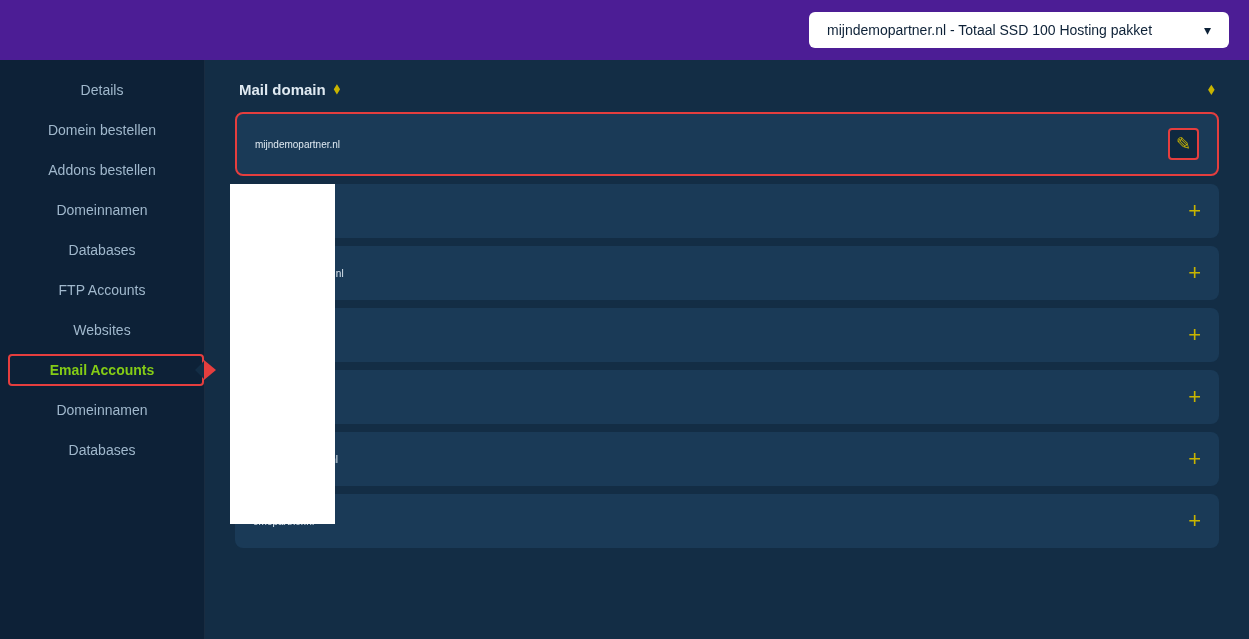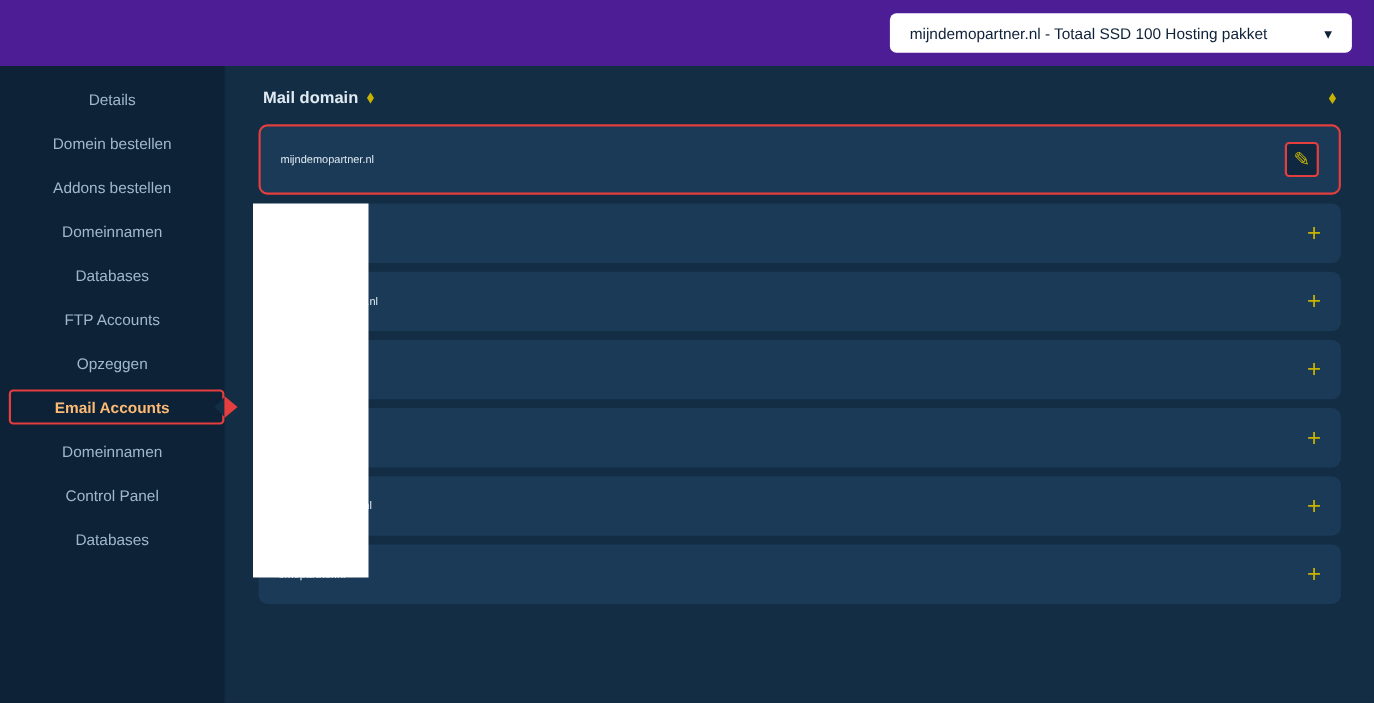--- a/index.html
+++ b/index.html
@@ -61,21 +61,21 @@
     }
     .sidebar-item {
       padding: 12px 32px;
       font-size: 14px;
       color: #a0b8cc;
       cursor: pointer;
       text-align: center;
       position: relative;
     }
     .sidebar-item.active {
-      color: #fdba74;
+      color: #84cc16;
       font-weight: 700;
     }
     .sidebar-item.active::after {
       content: '';
       position: absolute;
       right: -1px;
       top: 50%;
       transform: translateY(-50%);
       width: 0;
       height: 0;
@@ -196,35 +196,32 @@
     <div class="sidebar-item">
       <span>Domeinnamen</span>
     </div>
     <div class="sidebar-item">
       <span>Databases</span>
     </div>
     <div class="sidebar-item">
       <span>FTP Accounts</span>
     </div>
     <div class="sidebar-item">
-      <span>Opzeggen</span>
+      <span>Websites</span>
     </div>
     <div class="sidebar-item active" style="position:relative;">
       <div class="sidebar-active-box"></div>
       <span>Email Accounts</span>
       
       <div style="position:absolute; right:-12px; top:50%; transform:translateY(-50%); width:0; height:0; border-top:10px solid transparent; border-bottom:10px solid transparent; border-left:12px solid #e53e3e; z-index:20;"></div>
     </div>
     <div class="sidebar-item">
       <span>Domeinnamen</span>
     </div>
     <div class="sidebar-item">
-      <span>Control Panel</span>
-    </div>
-    <div class="sidebar-item">
       <span>Databases</span>
     </div>
   </div>
 
   <div class="content-area" style="position:relative;">
 
     <div class="table-header">
       <div class="table-header-left">
         <span>Mail domain</span>
         <span class="sort-icon">⬧</span>

